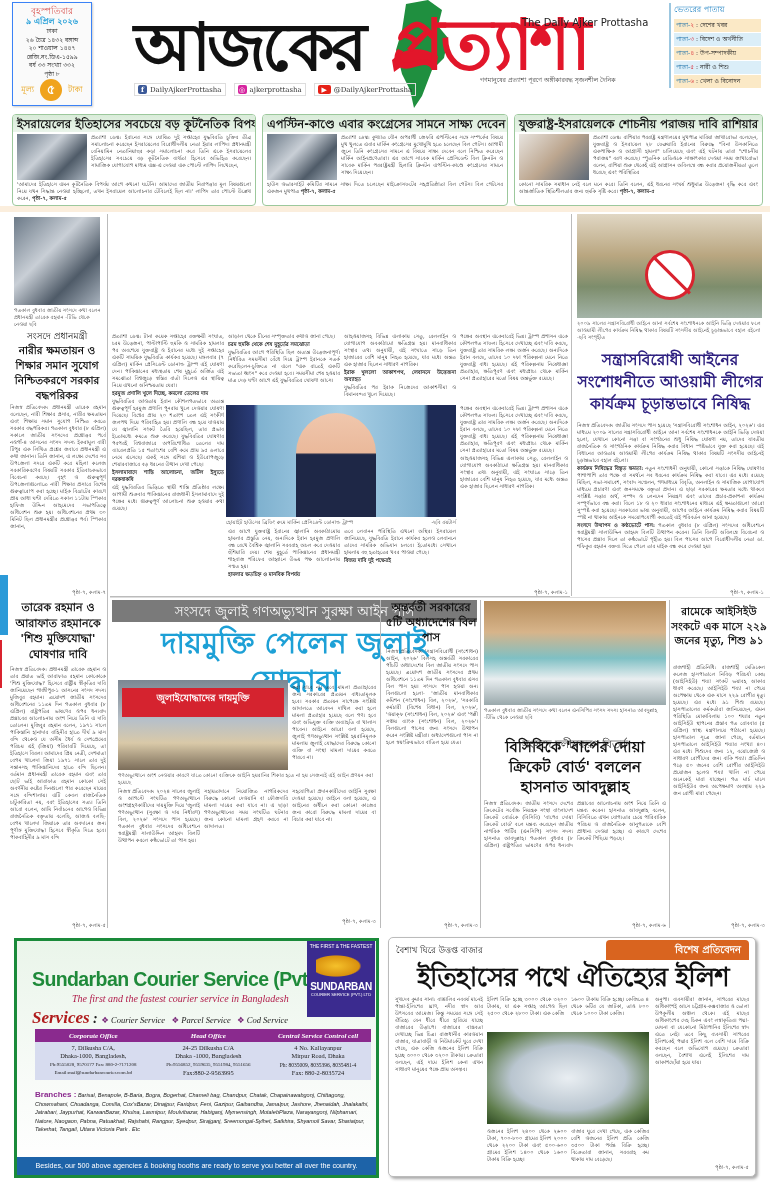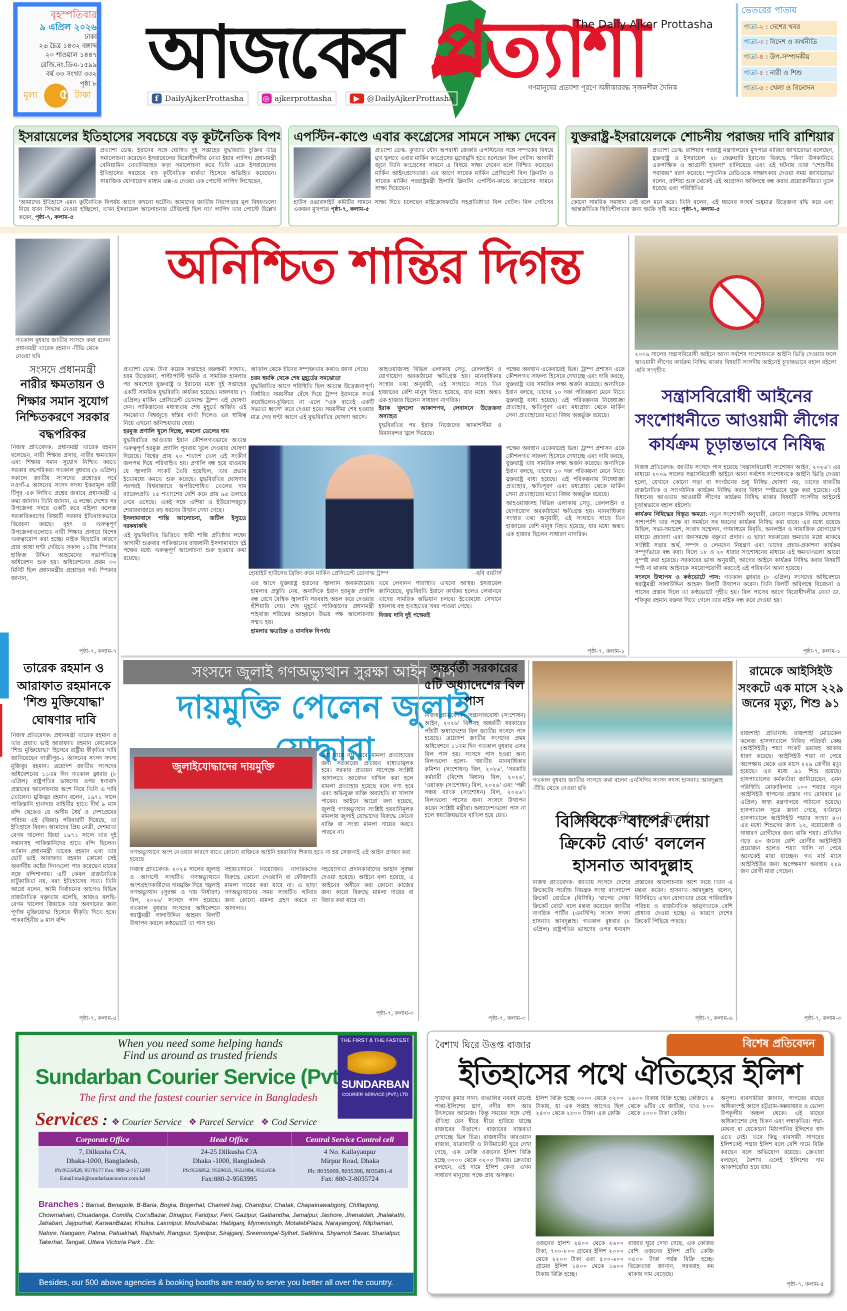--- a/index.html
+++ b/index.html
@@ -1,21 +1,21 @@
 <!DOCTYPE html>
 <html><head>
 <meta charset="utf-8">
 <style>
 *{box-sizing:border-box;margin:0;padding:0}
 body{width:770px;height:1192px;background:#fff;font-family:"DejaVu Sans",sans-serif;color:#111;overflow:hidden;position:relative}
 .abs{position:absolute}
 .txt{font-family:"DejaVu Serif",serif;font-size:5.2px;line-height:7px;color:#222;text-align:justify;overflow:hidden}
 .txt p{margin-bottom:1px}
 
-#datebox{left:12px;top:2px;width:80px;height:104px;background:#fafafa;border:4px solid #3b82f6;box-shadow:1px 1px 2px #ccc;text-align:right;font-size:6px;line-height:8.5px}
+#datebox{left:12px;top:2px;width:80px;height:104px;background:#fafafa;border:1px solid #3b82f6;box-shadow:1px 1px 2px #ccc;text-align:center;font-size:6px;line-height:8.5px}
 #datebox .day{color:#d9534f;font-size:9px;line-height:12px;margin-top:2px}
 #datebox .date{color:#1a9bd7;font-size:8px;font-weight:bold;line-height:10px}
 #datebox .price{position:absolute;bottom:4px;left:0;right:0;display:flex;align-items:center;justify-content:center;gap:6px;color:#e8a31a;font-size:8px}
 #datebox .coin{width:22px;height:22px;border-radius:50%;background:#f0a31c;color:#fff;font-weight:bold;font-size:13px;line-height:22px}
 #logo-black{left:134px;top:8px;font-family:"DejaVu Serif",serif;font-weight:bold;font-size:66px;line-height:78px;color:#111;letter-spacing:-4px}
 #logo-red{left:392px;top:4px;font-family:"DejaVu Serif",serif;font-weight:bold;font-size:70px;line-height:82px;color:#e2162a;letter-spacing:-4px}
 #map-shape{left:392px;top:0px;width:60px;height:110px}
 #eng-title{left:522px;top:17px;font-size:10px;color:#222}
 #tagline{left:480px;top:75px;font-size:6.2px;color:#333}
 #socials{left:134px;top:83px;display:flex;gap:8px;font-family:"DejaVu Serif",serif;font-size:7px;color:#333}
@@ -158,21 +158,20 @@
 <div class="abs subhl" style="left:10px;top:329px;width:94px;font-size:9px;font-weight:normal">সংসদে প্রধানমন্ত্রী</div>
 <div class="abs subhl" style="left:8px;top:343px;width:98px;font-size:10.5px;line-height:15px">নারীর ক্ষমতায়ন ও শিক্ষার সমান সুযোগ নিশ্চিতকরণে সরকার বদ্ধপরিকর</div>
 <div class="abs txt" style="left:10px;top:404px;width:96px;height:186px">নিজস্ব প্রতিবেদক: প্রধানমন্ত্রী তারেক রহমান বলেছেন, নারী শিক্ষার প্রসার, নারীর ক্ষমতায়ন এবং শিক্ষায় সমান সুযোগ নিশ্চিত করতে সরকার বদ্ধপরিকর। গতকাল বুধবার (৮ এপ্রিল) সকালে জাতীয় সংসদের প্রশ্নোত্তর পর্বে নওগাঁ-৪ আসনের সংসদ সদস্য ইকরামুল বারী টিপুর এক লিখিত প্রশ্নের জবাবে প্রধানমন্ত্রী এ কথা জানান। তিনি জানান, এ লক্ষ্যে দেশের সব উপজেলা সদরে একটি করে মহিলা কলেজ সরকারিকরণের বিষয়টি সরকার ইতিবাচকভাবে বিবেচনা করছে। বৃহৎ ও গুরুত্বপূর্ণ উপজেলাগুলোতে নারী শিক্ষার প্রসারে বিশেষ গুরুত্বারোপ করা হচ্ছে। মাইক বিভ্রাটের কারণে প্রায় আধা ঘণ্টা দেরিতে সকাল ১১টায় স্পিকার হাফিজ উদ্দিন আহমেদের সভাপতিত্বে অধিবেশন শুরু হয়। অধিবেশনের প্রথম ৩০ মিনিট ছিল প্রধানমন্ত্রীর প্রশ্নোত্তর পর্ব। স্পিকার জানান,</div>
 <div class="abs pagejump" style="left:10px;top:589px;width:96px">পৃষ্ঠা-৭, কলাম-৭</div>
 <div class="abs vrule" style="left:107px;top:214px;height:714px"></div>
 
 <div id="sidebadge" class="abs"></div>
 <div id="sidebadge2" class="abs"></div>
 
 <div id="lead-hl" class="abs">
-  <div>অনিশ্চিত শান্তির দিগন্ত</div>
 </div>
 
 <div class="abs txt" style="left:112px;top:333px;width:112px;height:262px">
   <p>প্রত্যাশা ডেস্ক: টানা কয়েক সপ্তাহের রক্তক্ষয়ী সংঘাত, চরম উত্তেজনা, পাল্টাপাল্টি হুমকি ও সামরিক হামলার পর অবশেষে যুক্তরাষ্ট্র ও ইরানের মধ্যে দুই সপ্তাহের একটি সাময়িক যুদ্ধবিরতি কার্যকর হয়েছে। মঙ্গলবার (৭ এপ্রিল) মার্কিন প্রেসিডেন্ট ডোনাল্ড ট্রাম্প এই ঘোষণা দেন। পাকিস্তানের মধ্যস্থতায় শেষ মুহূর্তে অর্জিত এই সমঝোতা বিশ্বজুড়ে স্বস্তির বার্তা দিলেও এর স্থায়িত্ব নিয়ে এখনো অনিশ্চয়তায় ঘেরা।</p>
   <p><b>হরমুজ প্রণালি খুলে দিচ্ছে, কমলো তেলের দাম</b></p>
   <p>যুদ্ধবিরতির আওতায় ইরান কৌশলগতভাবে অত্যন্ত গুরুত্বপূর্ণ হরমুজ প্রণালি পুনরায় খুলে দেওয়ার ঘোষণা দিয়েছে। বিশ্বের প্রায় ২০ শতাংশ তেল এই সংকীর্ণ জলপথ দিয়ে পরিবাহিত হয়। প্রণালি বন্ধ হয়ে যাওয়ায় যে জ্বালানি সংকট তৈরি হয়েছিল, তার প্রভাব ইতোমধ্যে কমতে শুরু করেছে। যুদ্ধবিরতির ঘোষণার পরপরই বিশ্ববাজারে অপরিশোধিত তেলের দাম ব্যারেলপ্রতি ১৫ শতাংশের বেশি কমে প্রায় ৯৫ ডলারে নেমে এসেছে। একই সঙ্গে এশিয়া ও ইউরোপজুড়ে শেয়ারবাজারে বড় ধরনের উত্থান দেখা গেছে।</p>
   <p><b>ইসলামাবাদে শান্তি আলোচনা, জটিল ইস্যুতে দরকষাকষি</b></p>
   <p>এই যুদ্ধবিরতির ভিত্তিতে স্থায়ী শান্তি প্রতিষ্ঠার লক্ষ্যে আগামী শুক্রবার পাকিস্তানের রাজধানী ইসলামাবাদে দুই পক্ষের মধ্যে গুরুত্বপূর্ণ আলোচনা শুরু হওয়ার কথা রয়েছে।</p>
 </div>
 <div class="abs txt" style="left:228px;top:333px;width:112px;height:70px">
@@ -257,24 +256,20 @@
 <div class="abs subhl" style="left:484px;top:737px;width:182px;font-size:15px;line-height:20px">বিসিবিকে 'বাপের দোয়া ক্রিকেট বোর্ড' বললেন হাসনাত আবদুল্লাহ</div>
 <div class="abs txt" style="left:484px;top:800px;width:182px;height:122px;column-count:2;column-gap:4px">নিজস্ব প্রতিবেদক: জাতীয় সংসদে দেশের ক্রিকেটের সর্বোচ্চ নিয়ন্ত্রক সংস্থা বাংলাদেশ ক্রিকেট বোর্ডকে (বিসিবি) 'বাপের দোয়া ক্রিকেট বোর্ড' বলে মন্তব্য করেছেন জাতীয় নাগরিক পার্টির (এনসিপি) সংসদ সদস্য হাসনাত আবদুল্লাহ। গতকাল বুধবার (৮ এপ্রিল) রাষ্ট্রপতির ভাষণের ওপর ধন্যবাদ প্রস্তাবের আলোচনায় অংশ নিয়ে তিনি এ মন্তব্য করেন। হাসনাত আবদুল্লাহ বলেন, বিসিবিতে এখন যোগ্যতার চেয়ে পারিবারিক পরিচয় ও রাজনৈতিক আনুগত্যকে বেশি প্রাধান্য দেওয়া হচ্ছে। এ কারণে দেশের ক্রিকেট পিছিয়ে পড়ছে।</div>
 <div class="abs pagejump" style="left:484px;top:922px;width:182px">পৃষ্ঠা-৭, কলাম-৬</div>
 <div class="abs vrule" style="left:669px;top:600px;height:328px"></div>
 
 <div class="abs subhl" style="left:671px;top:604px;width:96px;font-size:10.5px;line-height:14.5px">রামেকে আইসিইউ সংকটে এক মাসে ২২৯ জনের মৃত্যু, শিশু ৯১</div>
 <div class="abs txt" style="left:673px;top:664px;width:92px;height:258px">রাজশাহী প্রতিনিধি: রাজশাহী মেডিকেল কলেজ হাসপাতালে নিবিড় পরিচর্যা কেন্দ্র (আইসিইউ) শয্যা সংকট ভয়াবহ আকার ধারণ করেছে। আইসিইউ শয্যা না পেয়ে অপেক্ষায় থেকে এক মাসে ২২৯ রোগীর মৃত্যু হয়েছে। এর মধ্যে ৯১ শিশু রয়েছে। হাসপাতালের কর্মকর্তারা জানিয়েছেন, এমন পরিস্থিতি মোকাবিলায় ১০০ শয্যার নতুন আইসিইউ স্থাপনের প্রস্তাব গত রোববার (৫ এপ্রিল) স্বাস্থ্য মন্ত্রণালয়ে পাঠানো হয়েছে। হাসপাতাল সূত্রে জানা গেছে, বর্তমানে হাসপাতালে আইসিইউ শয্যার সংখ্যা ৪০। এর মধ্যে শিশুদের জন্য ১২, বয়োজ্যেষ্ঠ ও সাধারণ রোগীদের জন্য বাকি শয্যা। প্রতিদিন গড়ে ৫০ জনের বেশি রোগীর আইসিইউ প্রয়োজন হলেও শয্যা খালি না পেয়ে অনেকেই মারা যাচ্ছেন। গত মার্চ মাসে আইসিইউর জন্য অপেক্ষমাণ অবস্থায় ২২৯ জন রোগী মারা গেছেন।</div>
 <div class="abs pagejump" style="left:673px;top:922px;width:92px">পৃষ্ঠা-৭, কলাম-৩</div>
 
 <div id="ad" class="abs">
-  <div class="slogan">
-    <div>When you need some helping hands</div>
-    <div>Find us around as trusted friends</div>
-  </div>
   <div class="brand">Sundarban Courier Service (Pvt.) Ltd</div>
   <div class="sub">The first and the fastest courier service in Bangladesh</div>
   <div class="logo">
     <div class="t1">THE FIRST &amp; THE FASTEST</div>
     <div class="tiger"></div>
     <div class="t2">SUNDARBAN</div>
     <div class="t3">COURIER SERVICE (PVT.) LTD</div>
   </div>
   <div class="services">
     <b>Services</b><b style="font-size:14px;color:#222"> : </b>

